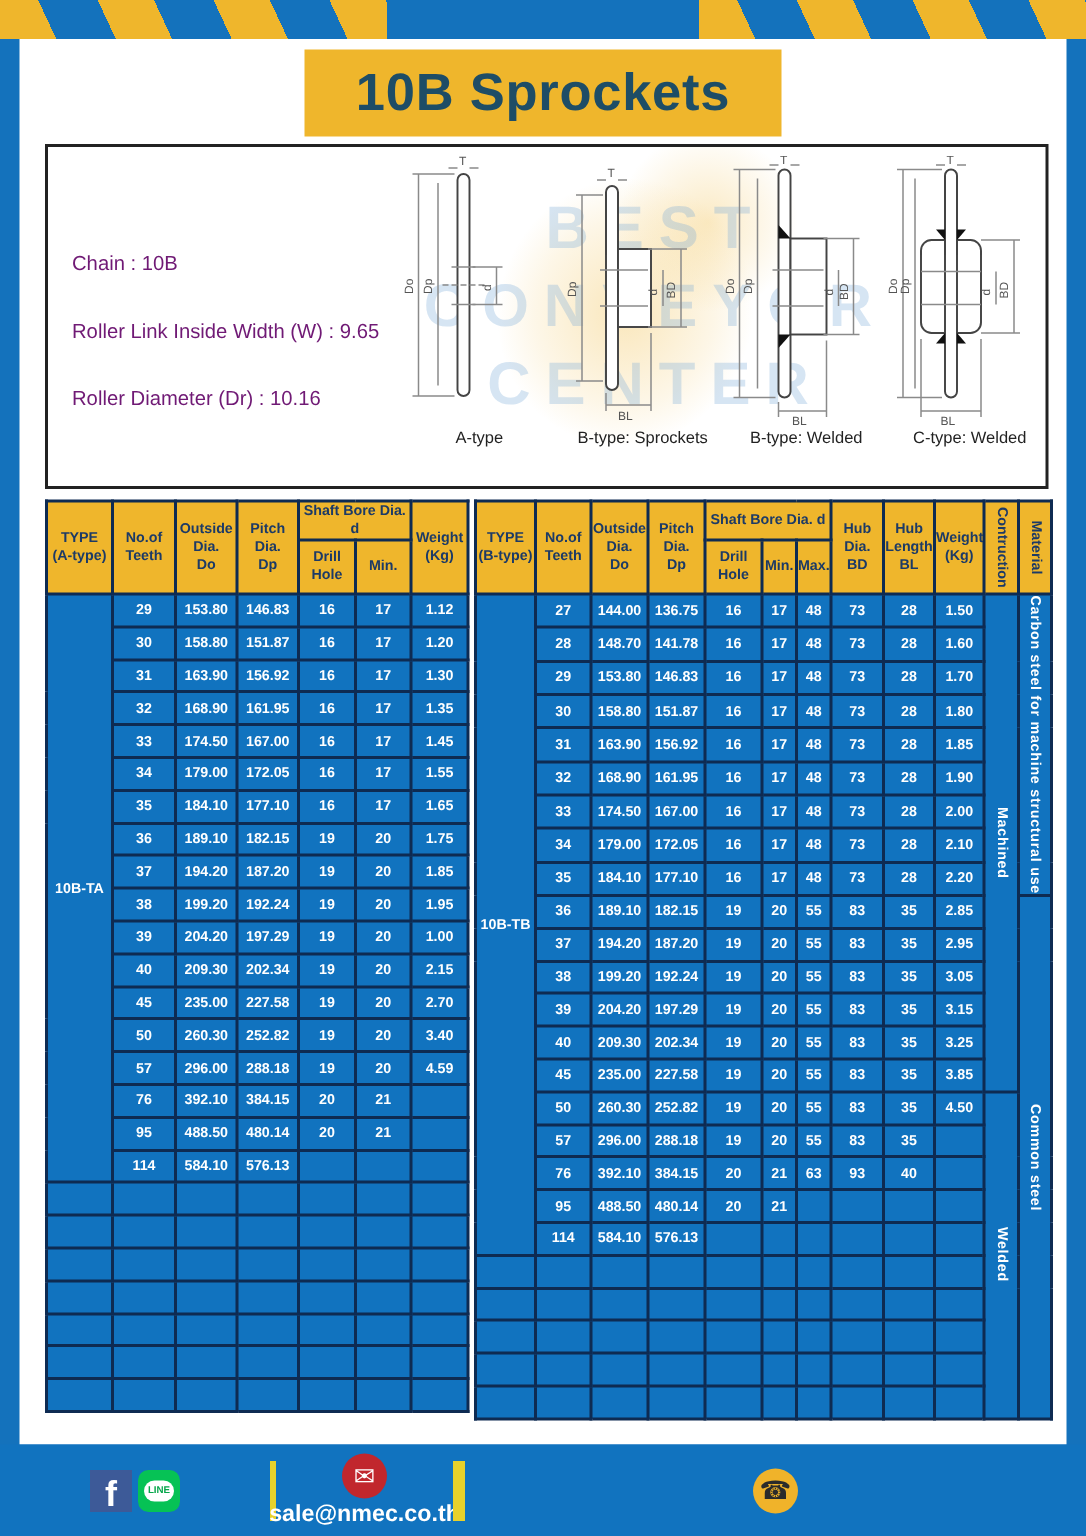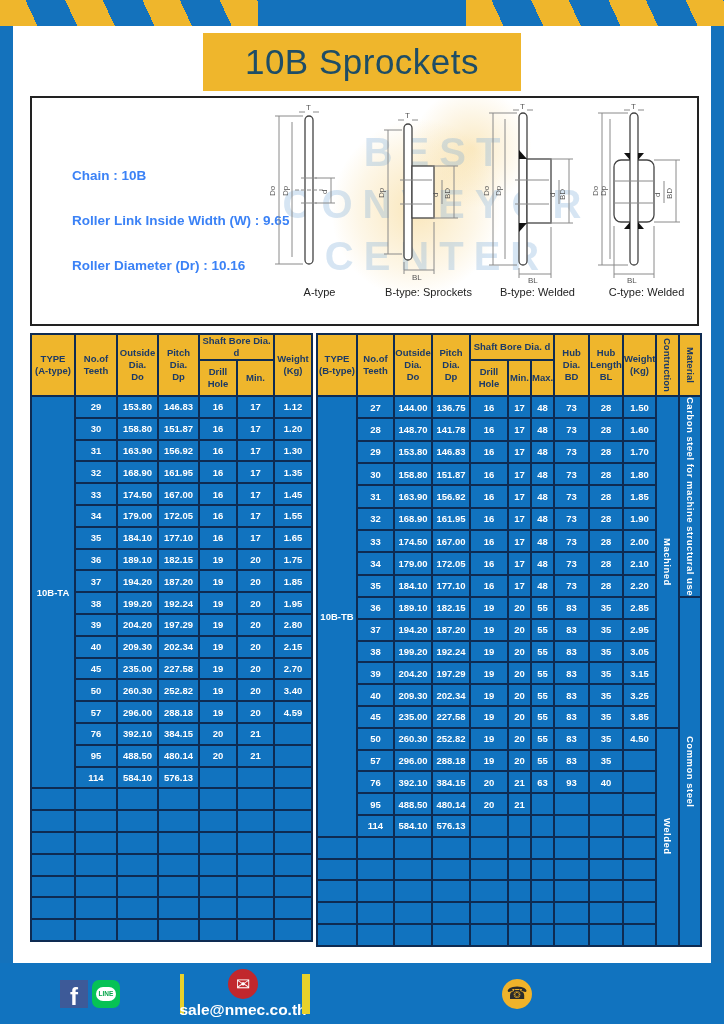--- a/index.html
+++ b/index.html
@@ -9,25 +9,25 @@
   
   .top-bar{position:absolute;top:0;left:0;width:724px;height:26px;background:#1472BC;overflow:hidden;}
   .stripe-zone{position:absolute;top:0;height:26px;background:repeating-linear-gradient(65deg,#EFB62C 0 34px,#1472BC 34px 70px);}
   .stripe-zone.left{left:0;width:258px;}
   .stripe-zone.right{right:0;width:258px;}
 
   
   .sheet{position:absolute;left:13px;right:13px;top:26px;height:937px;background:#ffffff;}
 
   .title-banner{position:absolute;left:190px;top:7px;width:318px;height:58px;background:#EFB62C;display:flex;align-items:center;justify-content:center;}
-  .title-banner h1{margin:0;font-size:35px;font-weight:400;color:#1E4D66;letter-spacing:0.5px;}
+  .title-banner h1{margin:0;font-size:35px;font-weight:700;color:#1E4D66;letter-spacing:0.5px;}
 
   
   .spec-box{position:absolute;left:17px;top:70px;width:665px;height:226px;border:2px solid #222;background:#fff;overflow:hidden;}
-  .spec-text{position:absolute;left:16px;top:44px;color:#3b82f6;font-weight:bold;font-size:13.5px;line-height:22.5px;white-space:pre-line;margin-left:24px;}
+  .spec-text{position:absolute;left:16px;top:44px;color:#701a75;font-weight:normal;font-size:13.5px;line-height:22.5px;white-space:pre-line;}
   .watermark{position:absolute;left:190px;top:28px;width:430px;color:rgba(120,170,215,0.30);font-size:40px;font-weight:800;letter-spacing:10px;line-height:52px;white-space:pre-line;text-align:center;z-index:0;}
   .wm-blob{position:absolute;left:300px;top:20px;width:170px;height:180px;background:radial-gradient(closest-side,rgba(240,185,60,0.35),rgba(240,185,60,0.12) 70%,transparent);transform:rotate(20deg);z-index:0;}
   .wm-blob2{position:absolute;left:380px;top:-10px;width:120px;height:120px;background:radial-gradient(closest-side,rgba(240,185,60,0.30),transparent);z-index:0;}
 
   .diagrams{position:absolute;left:222px;top:6px;width:436px;height:214px;display:flex;z-index:1;}
   .fig{flex:1;display:flex;flex-direction:column;align-items:center;}
   .fig svg{display:block;}
   .fig-label{font-size:11px;color:#222;margin-top:2px;white-space:nowrap;margin-left:22px;}
 
   
@@ -321,21 +321,21 @@
             <td class="">19</td>
             <td class="">20</td>
             <td class="">1.95</td>
           </tr>
           <tr class="body">
             <td class="">39</td>
             <td class="">204.20</td>
             <td class="">197.29</td>
             <td class="">19</td>
             <td class="">20</td>
-            <td class="">2.80</td>
+            <td class="">1.00</td>
           </tr>
           <tr class="body">
             <td class="">40</td>
             <td class="">209.30</td>
             <td class="">202.34</td>
             <td class="">19</td>
             <td class="">20</td>
             <td class="">2.15</td>
           </tr>
           <tr class="body">

